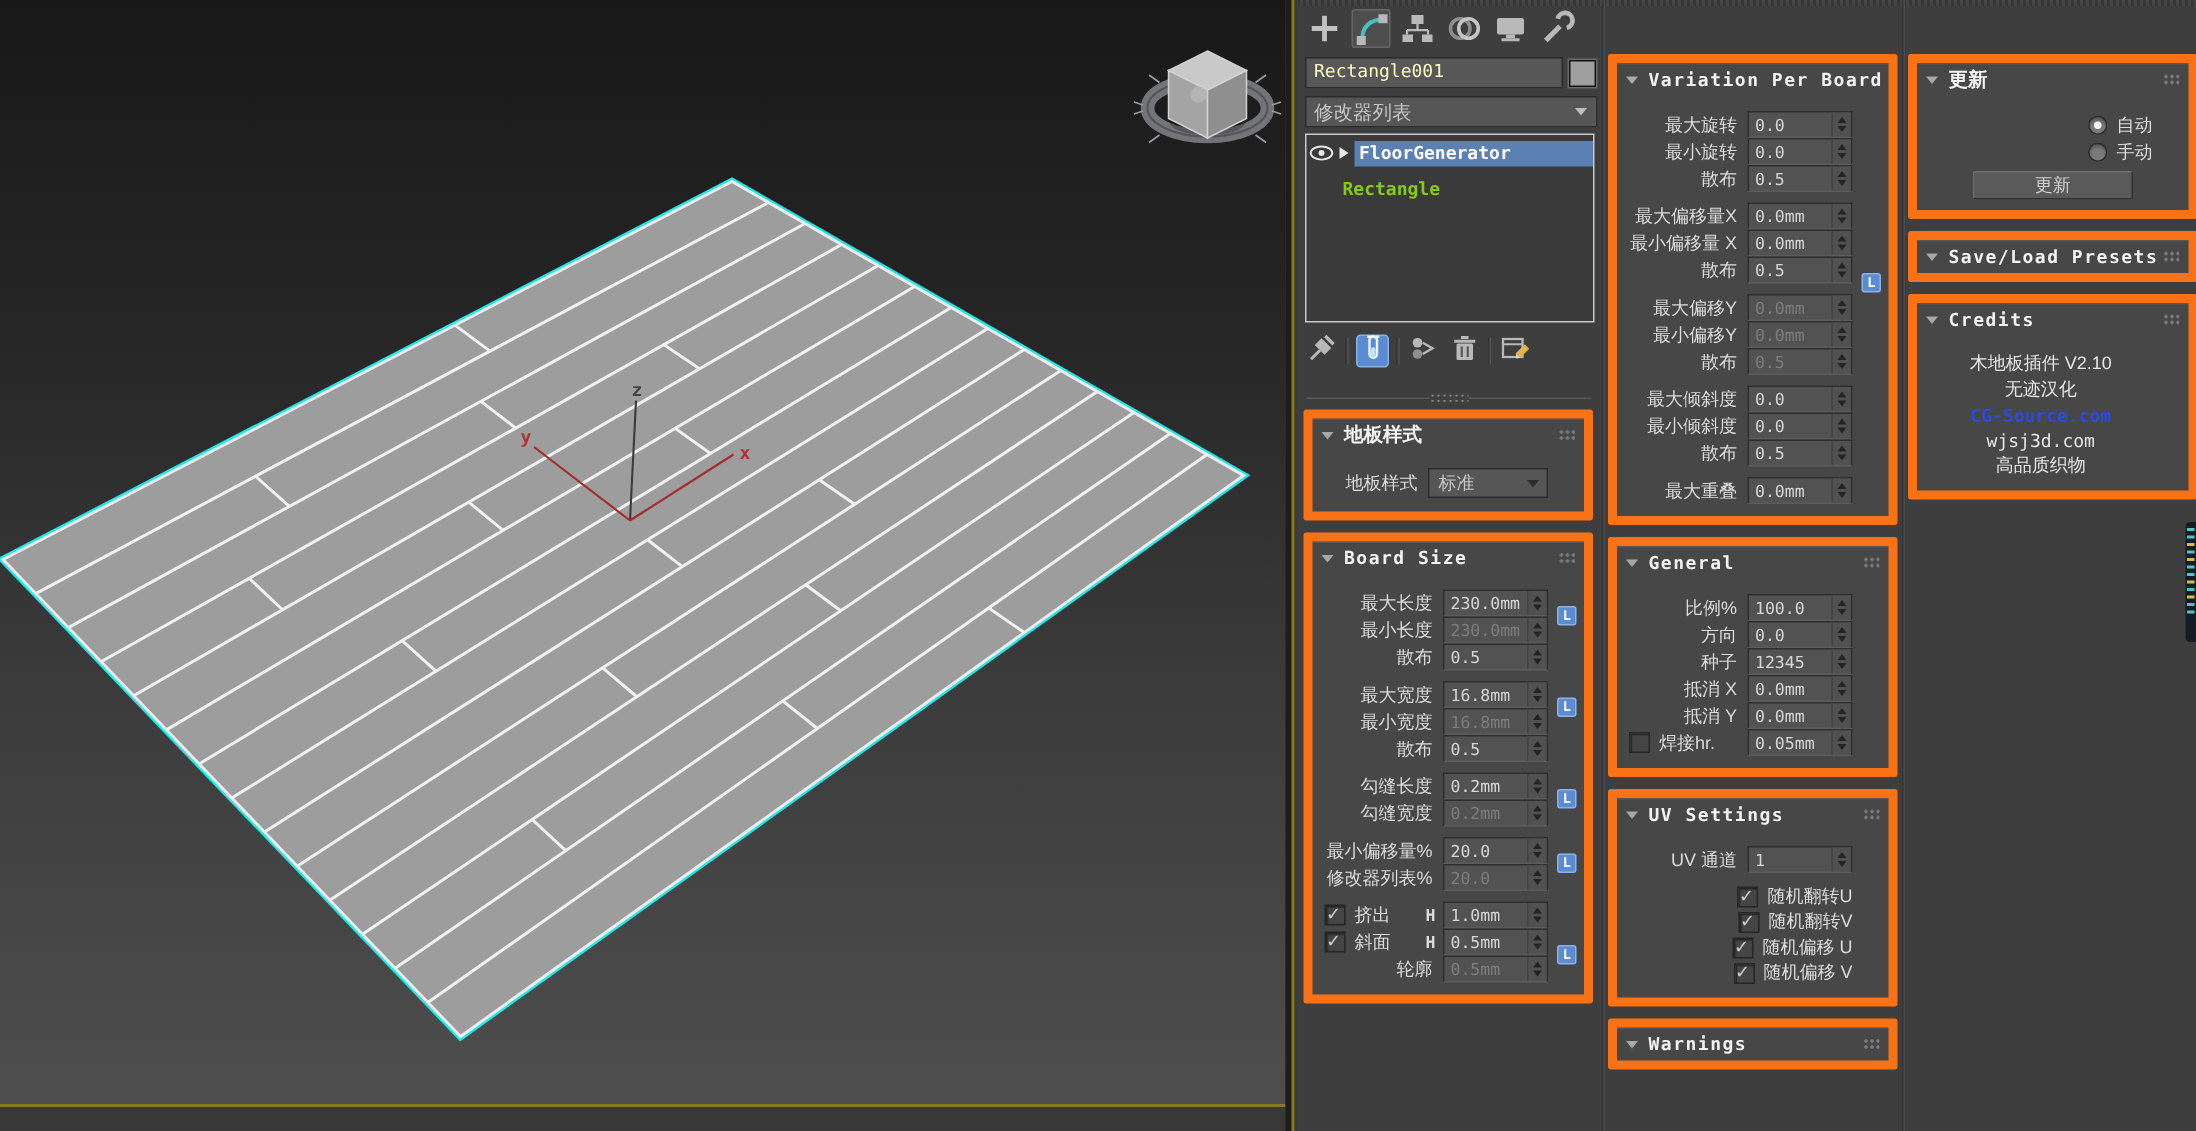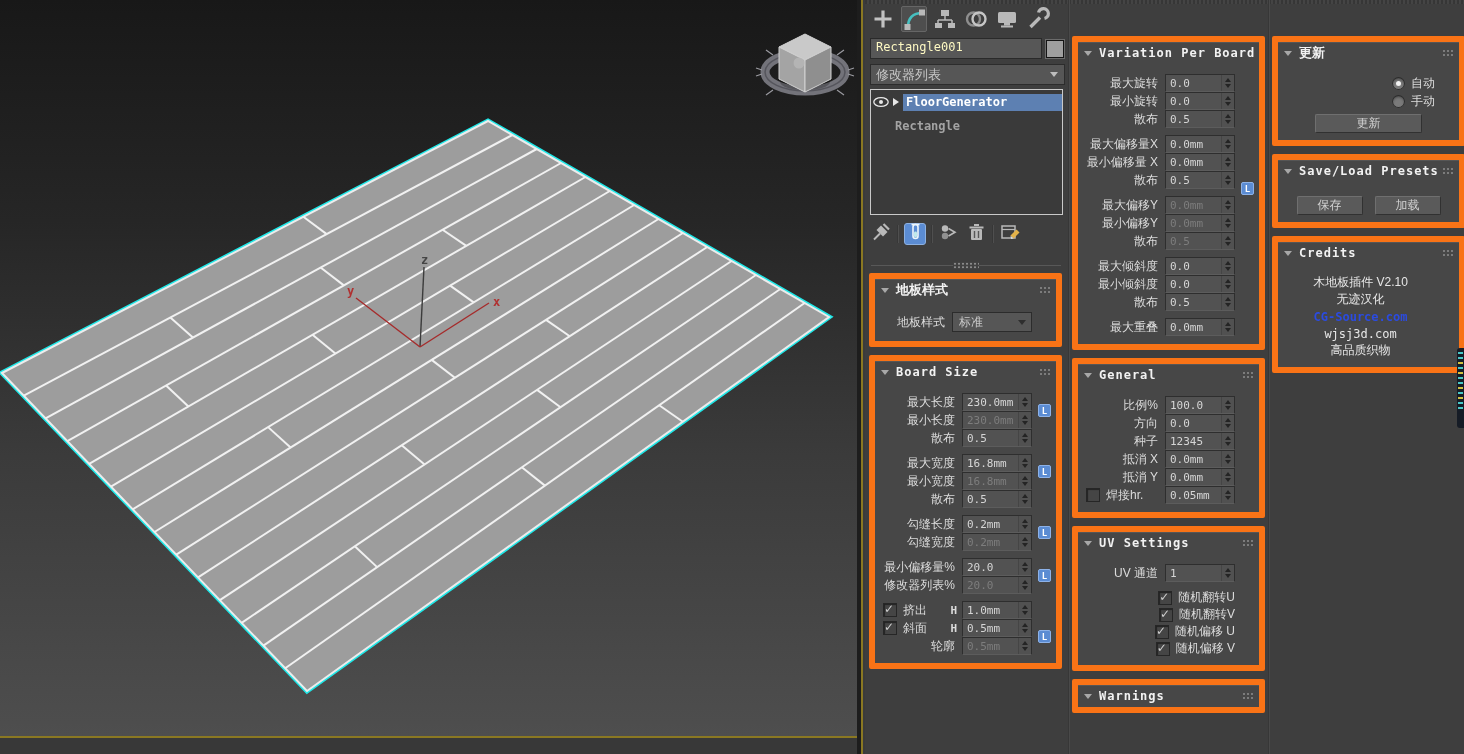--- a/index.html
+++ b/index.html
@@ -27,21 +27,21 @@
             display:flex;align-items:center;color:#c6c6c6;font-size:13px;padding-left:5px;}
   #mod-list .dd-arrow{margin-left:auto;margin-right:6px;width:0;height:0;
             border-left:4px solid transparent;border-right:4px solid transparent;border-top:5px solid #bdbdbd;}
   #stack-list{position:absolute;left:5px;top:89px;width:191px;height:124px;background:#3a3a3a;
               border:1px solid #c9c9c9;font:bold 12px "DejaVu Sans Mono",monospace;}
   .stk-row{height:24px;display:flex;align-items:center;color:#eaeaea;}
   .stk-ico{width:20px;display:flex;justify-content:center;}
   .stk-arrow{width:0;height:0;border-top:4px solid transparent;border-bottom:4px solid transparent;
              border-left:6px solid #e6e6e6;margin:0 4px 0 2px;}
   .stk-hl{flex:1;height:17px;line-height:17px;background:var(--stacksel);color:#fff;padding-left:3px;}
-  .stk-plain{padding-left:24px;color:#a3a3a3;}
+  .stk-plain{padding-left:24px;color:#84cc16;}
   #stack-toolbar{position:absolute;left:5px;top:221px;display:flex;align-items:center;gap:5px;height:26px;}
   .stbtn{width:22px;height:22px;display:flex;align-items:center;justify-content:center;}
   .stbtn.active{background:var(--accent);border:1px solid #8cb0e0;border-radius:3px;box-sizing:border-box;}
   .tsep{width:2px;height:18px;background:linear-gradient(90deg,#2b2b2b,#5b5b5b);}
   #stack-divider{position:absolute;left:6px;top:265px;width:190px;height:4px;border-top:1px solid #585858;}
   #stack-divider .dots{position:absolute;left:50%;top:-4px;transform:translateX(-50%);width:26px;height:7px;
      background-color:#414141;background-image:radial-gradient(#8a8a8a 0.9px,transparent 1px);background-size:4px 3.5px;}
   
   .col{position:absolute;width:193px;}
   #col1{left:4px;top:273px;} #col2{left:207px;top:36px;} #col3{left:407px;top:36px;}
@@ -766,28 +766,20 @@
               </div>
             </div>
           </div>
         </div>
       <div class="rollout">
           <div class="rhead">
             <span class="rarrow"></span>
             <span class="rtitle eng">Save/Load Presets</span>
             <span class="rgrip"></span>
           </div>
-          <div class="rbody">
-            <div class="pgroup">
-              <div class="prow btnrow">
-                <span class="btn" style="width: 66px;">保存</span>
-                <span class="btn" style="width: 66px;">加载</span>
-              </div>
-            </div>
-          </div>
         </div>
       <div class="rollout">
           <div class="rhead">
             <span class="rarrow"></span>
             <span class="rtitle eng">Credits</span>
             <span class="rgrip"></span>
           </div>
           <div class="rbody">
             <div class="pgroup">
               <div class="prow txt">

